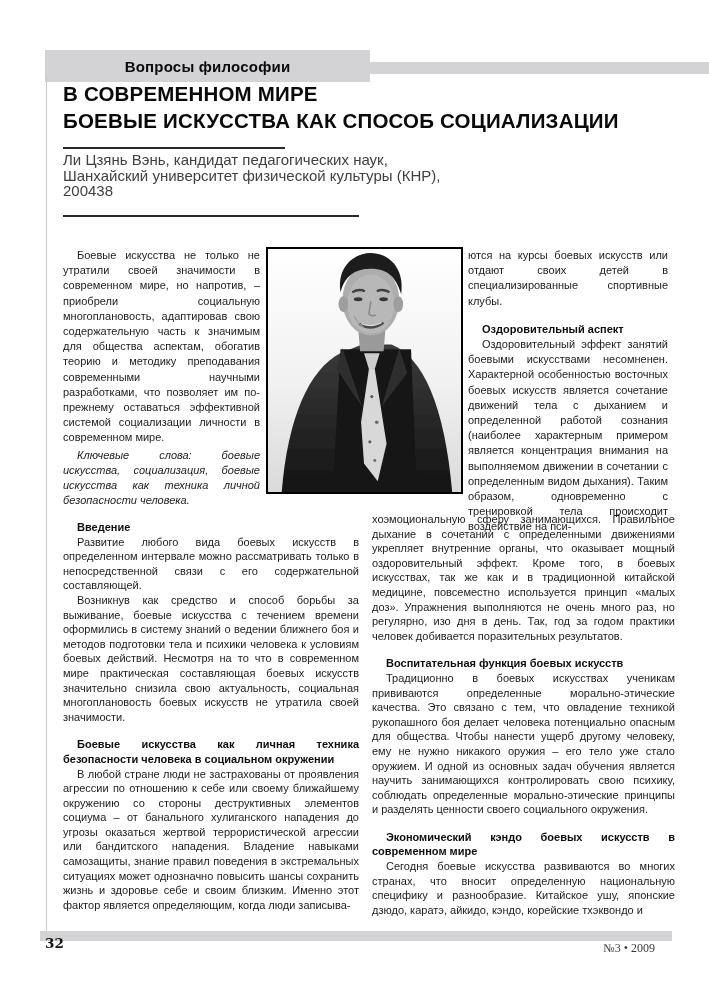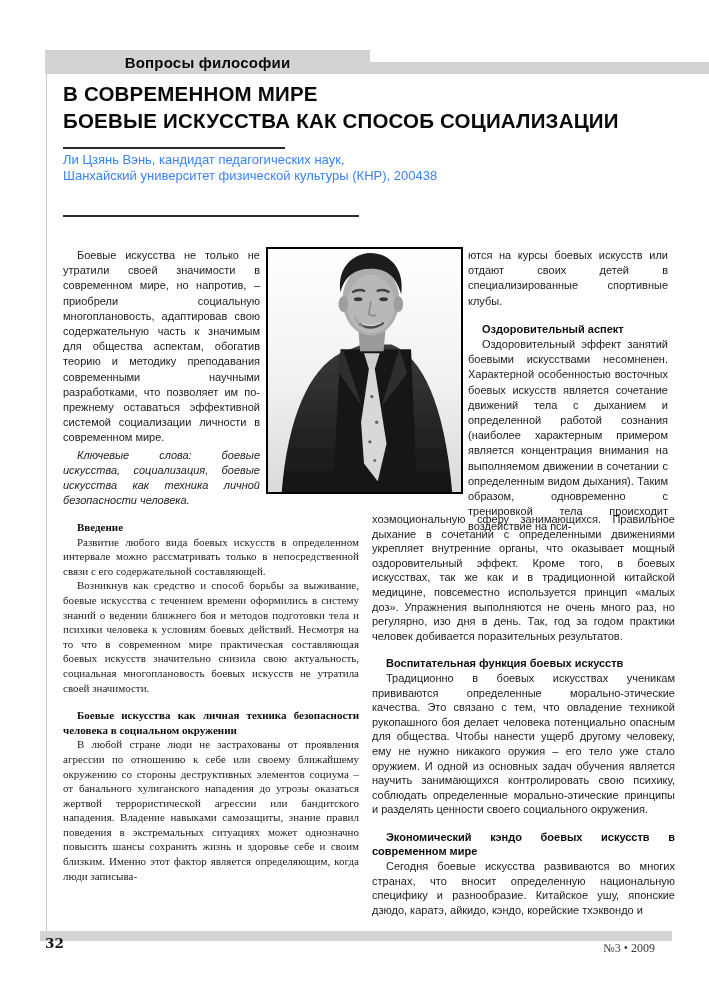--- a/index.html
+++ b/index.html
@@ -6,48 +6,48 @@
   html,body { margin:0; padding:0; }
   body {
     width:709px; height:1003px; position:relative; overflow:hidden;
     background:#ffffff; color:#1b1b1b;
     font-family:"Liberation Sans", sans-serif;
   }
   .abs { position:absolute; }
 
   
   .hdr-left {
-    left:45px; top:50px; width:325px; height:24px;
+    left:45px; top:50px; width:325px; height:32px;
     background:var(--header-bar,#d3d3d5);
     display:flex; align-items:center; justify-content:center;
     font-weight:bold; font-size:15px; color:#0c0c0c; letter-spacing:0.2px;
   }
   .hdr-right { left:370px; top:62px; width:339px; height:12px; background:var(--header-bar,#d3d3d5); }
 
   .vline  { left:46px; top:74px; width:1px; height:857px; background:#c9c9c9; }
   .botbar { left:40px; top:931px; width:632px; height:10px; background:var(--header-bar,#d3d3d5); }
 
   
   .title {
     left:63px; top:80px; width:600px;
     font-size:20.5px; font-weight:bold; line-height:27px; color:#0a0a0a; letter-spacing:0.2px;
   }
   .rule-a { left:63px; top:147px; width:222px; height:2px; background:#2a2a2a; }
   .rule-b { left:63px; top:215px; width:296px; height:2px; background:#2a2a2a; }
-  .authors { left:63px; top:152px; width:420px; font-size:13px; line-height:15.5px; color:#3b82f6; }
+  .authors { left:63px; top:152px; width:420px; font-size:15px; line-height:15.5px; color:#404040; }
 
   
   .col { font-size:11px; line-height:15px; text-align:justify; color:#1c1c1c; }
   .col p { margin:0; text-indent:14px; }
   .col p.noind { text-indent:0; }
   .col p.h { font-weight:bold; margin-top:13px; color:#0e0e0e; }
   .col p.kw { font-weight:normal; font-style:italic; margin-top:2px; }
   .lt { left:63px;  top:248px; width:197px; line-height:15.2px; }
   .rt { left:468px; top:248px; width:200px; line-height:15.2px; }
-  .lb { left:63px;  top:520px; width:296px; line-height:14.6px;font-family:Liberation Serif, serif; }
+  .lb { left:63px;  top:520px; width:296px; line-height:14.6px; }
   .rb { left:372px; top:512px; width:303px; line-height:14.6px; }
 
   
   .photo {
     left:266px; top:247px; width:197px; height:247px;
     border:2px solid #000; box-sizing:border-box; background:#f2f2f2;
   }
   .photo svg { display:block; width:100%; height:100%; }
 
   

